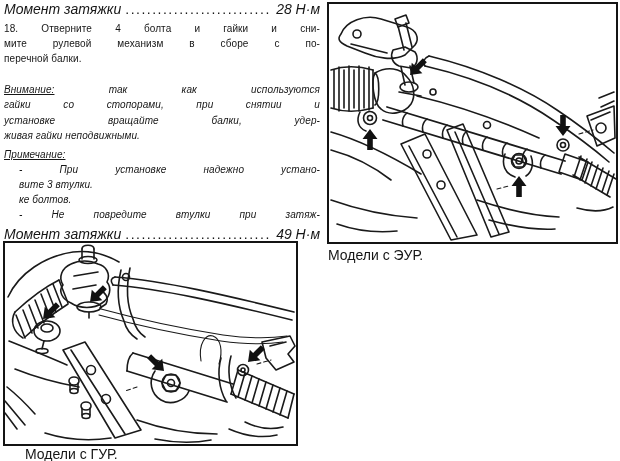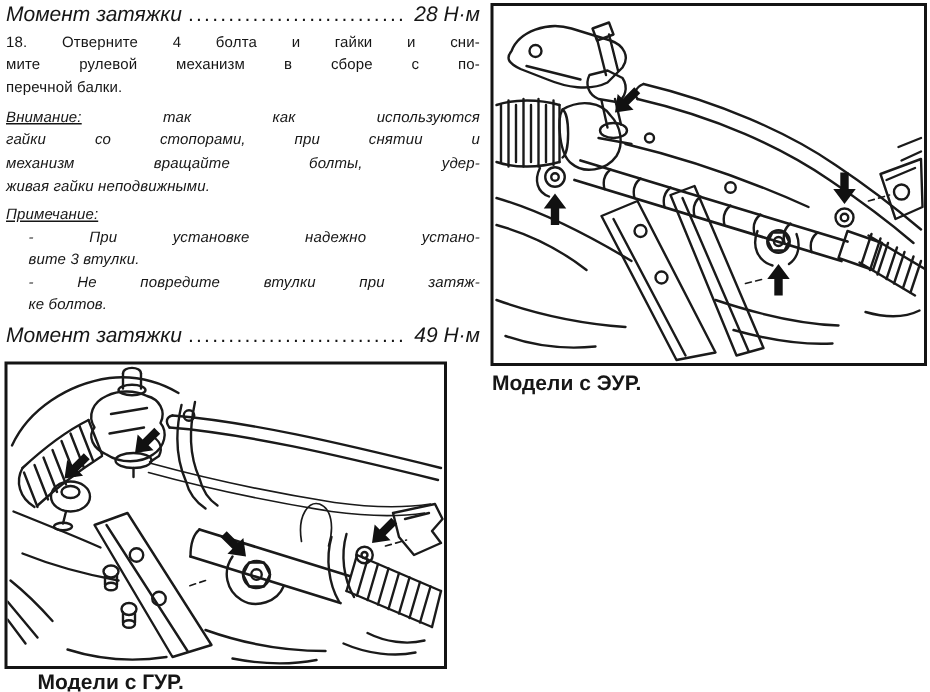--- a/index.html
+++ b/index.html
@@ -23,21 +23,21 @@
     display:flex;align-items:baseline;font-style:italic;
     font-size:14px;line-height:15.1px;
   }
   .torque .leader{flex:1;overflow:hidden;white-space:nowrap;margin:0 4px;letter-spacing:1.5px;font-style:normal;}
   .torque .value{white-space:nowrap;}
   .bullets{padding-left:15px;}
   
   .figbox{position:absolute;border:2px solid #141414;background:#fff;}
   #fig-eps-box{left:327px;top:2px;width:287px;height:238px;}
   #fig-hps-box{left:3px;top:241px;width:291px;height:201px;}
-  .figcaption{position:absolute;font-weight:700;font-size:14px;line-height:15px;}
+  .figcaption{position:absolute;font-weight:400;font-size:14px;line-height:15px;}
   #cap-eps{left:328px;top:248px;}
   #cap-hps{left:5px;top:447px;margin-left:20px;}
   svg{display:block;}
   .ink{fill:none;stroke:#1a1a1a;stroke-width:1.6;stroke-linecap:round;stroke-linejoin:round;}
   .thin{stroke-width:1.1;}
   .thick{stroke-width:1.8;}
   .solid{fill:#111111;stroke:none;}
 </style>
 </head>
 <body>
@@ -49,39 +49,39 @@
     <span class="leader">...................................</span>
     <span class="value">28 Н·м</span>
   </div>
 
   <div class="para gap">
     <div class="jline">18. Отверните 4 болта и гайки и сни-</div>
     <div class="jline">мите рулевой механизм в сборе с по-</div>
     <div class="jline last">перечной балки.</div>
   </div>
 
-  <div class="para it" style="margin-top:5px;">
+  <div class="para it" style="margin-top:16px;">
     <div class="jline">
       <span class="u">Внимание:</span>
       <span>так как используются</span>
     </div>
     <div class="jline">гайки со стопорами, при снятии и</div>
-    <div class="jline">механизм вращайте болты, удер-</div>
+    <div class="jline">установке вращайте балки, удер-</div>
     <div class="jline last">живая гайки неподвижными.</div>
   </div>
 
   <div class="para it">
     <div class="jline last">
       <span class="u">Примечание:</span>
     </div>
     <div class="bullets">
       <div class="jline">- При установке надежно устано-</div>
       <div class="jline last">вите 3 втулки.</div>
+      <div class="jline last">ке болтов.</div>
       <div class="jline">- Не повредите втулки при затяж-</div>
-      <div class="jline last">ке болтов.</div>
     </div>
   </div>
 
   <div class="torque" style="margin-top:5px;">
     <span>Момент затяжки</span>
     <span class="leader">...................................</span>
     <span class="value">49 Н·м</span>
   </div>
 </div>
 

